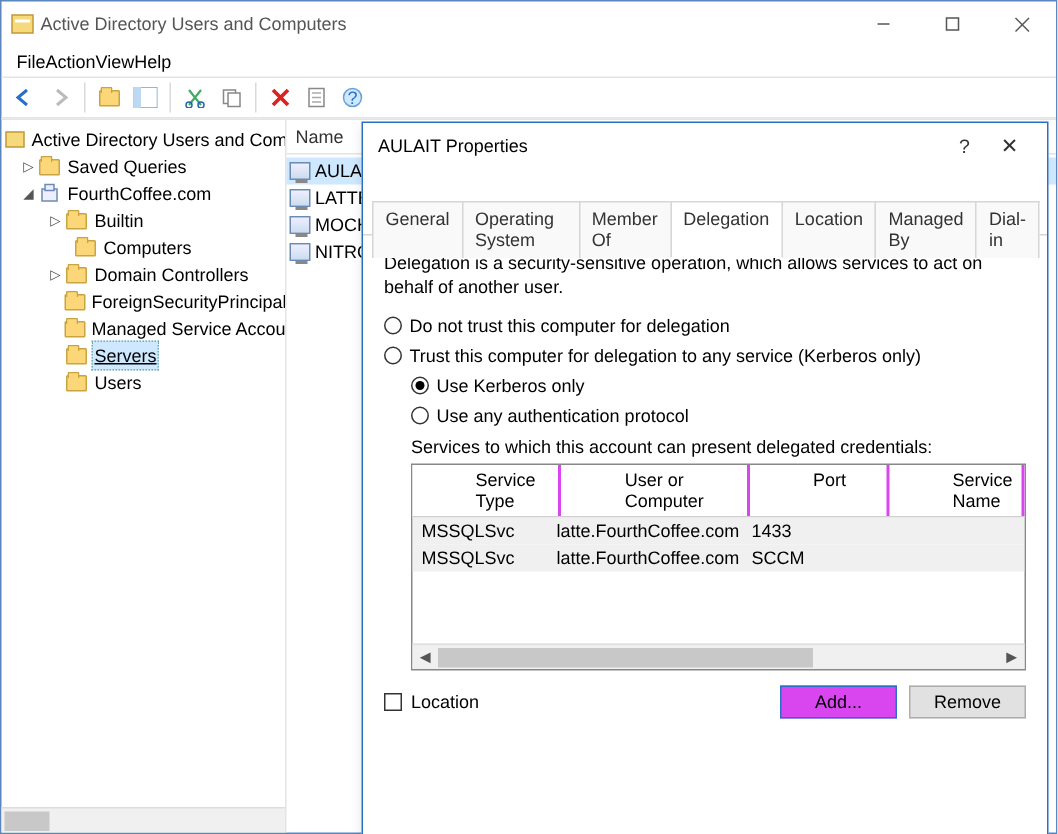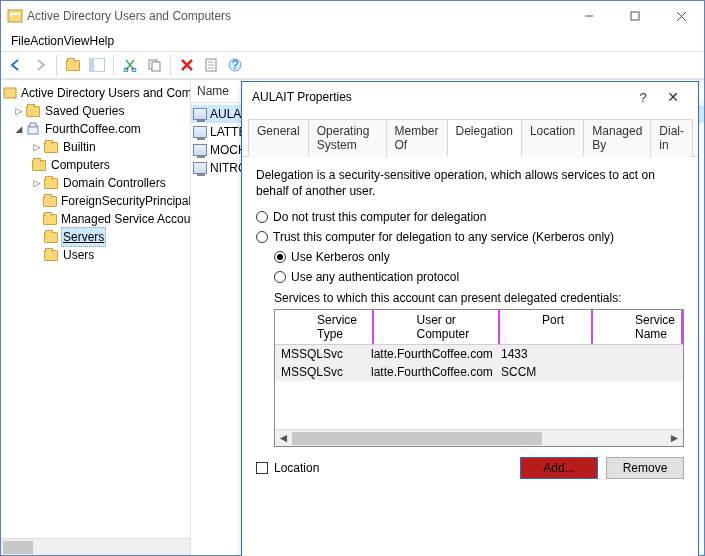--- a/index.html
+++ b/index.html
@@ -41,21 +41,21 @@
   .dialog {
     position: absolute; right: 5px; top: 1px; width: 458px; height: 515px;
     border: 1px solid #2a6fc7; background: #fff; display: flex; flex-direction: column;
     box-shadow: -2px 2px 6px rgba(0,0,0,0.08);
   }
   .dlg-titlebar { height: 30px; display: flex; align-items: center; padding: 0 10px; }
   .dlg-titlebar .title { flex: 1; font-size: 12px; color: #000; }
   .dlg-titlebar .help { width: 30px; text-align: center; font-size: 13px; color:#333;}
   .dlg-titlebar .close { width: 30px; text-align: center; font-size: 14px; color:#333;}
   .tabs { display: flex; border-bottom: 1px solid #d6d6d6; padding: 6px 6px 0 6px; gap: 0; font-size: 11.5px;}
-  .tab { padding: 4px 8px 5px; border: 1px solid #d6d6d6; border-bottom: none; margin-right: -1px; background: #fff; color:#333; position:relative; top:1px;}
+  .tab { padding: 4px 8px 5px; border: 1px solid #d6d6d6; border-bottom: none; margin-right: -1px; background: #fff; color:#333; position:relative; top:16px;}
   .tab.active { background: #fff; border-bottom: 1px solid #fff; z-index:1; font-weight:400; }
   .tab:not(.active){ background:#f9f9f9; }
   .dlg-body { flex: 1; padding: 10px 14px 8px; display:flex; flex-direction:column; }
   .desc { color:#000; line-height: 1.35; margin-bottom: 8px;}
   .radio-row { display:flex; align-items:center; height: 20px; gap:5px;}
   .radio { width:12px;height:12px;border:1px solid #333;border-radius:50%;display:inline-flex;align-items:center;justify-content:center;}
   .radio.checked::after{content:"";width:6px;height:6px;background:#000;border-radius:50%;}
   .sub { margin-left: 18px; }
   .services-label { margin: 4px 0 4px 18px; }
   .grid-wrap { margin-left:18px; border:1px solid #888; height: 138px; display:flex; flex-direction:column;}
@@ -68,21 +68,21 @@
   .grid-row > div { padding:2px 6px;}
   .gr0{width:90px;} .gr1{width:130px;} .gr2{width:80px;} .gr3{flex:1;}
   .grid-hscroll{height:17px;background:#f0f0f0;border-top:1px solid #ddd;display:flex;align-items:center;}
   .grid-hscroll .lar, .grid-hscroll .rar{width:17px;text-align:center;color:#555;}
   .grid-hscroll .track{flex:1;display:flex;}
   .grid-hscroll .thumb{width:250px;height:13px;background:#c8c8c8;}
   .expanded-row { display:flex; align-items:center; margin:10px 0 0 18px; gap:6px;}
   .chk { width:12px;height:12px;border:1px solid #333;}
   .btn-row { display:flex; gap:8px; justify-content:flex-end; margin:8px 4px 0 0;}
   .btn { min-width:78px; height:22px; border:1px solid #adadad; background:#e1e1e1; display:inline-flex;align-items:center;justify-content:center; padding:0 10px;}
-  .btn.primary { border:1.5px solid #2a6fc7; background:#b91c1c;}
+  .btn.primary { border:1.5px solid #2a6fc7; background:#d946ef;}
   svg { display:block; }
 </style>
 </head>
 <body>
 
 <div class="win">
 
   <div class="titlebar">
     <span class="icon">
       <svg width="16" height="16">
@@ -204,21 +204,21 @@
             </span>
           <span class="label-wrap">FourthCoffee.com</span>
         </div>
         <div class="tree-row" style="padding-left:30px;">
             <span class="twisty">▷</span>
             <span class="icon">
               <div class="folder-icon"></div>
             </span>
             <span class="label-wrap">Builtin</span>
           </div>
-        <div class="tree-row" style="padding-left:30px;text-align:center;">
+        <div class="tree-row" style="padding-left:48px;text-align:center;">
             <span class="icon">
               <div class="folder-icon"></div>
             </span>
             <span class="label-wrap">Computers</span>
           </div>
         <div class="tree-row" style="padding-left:30px;">
             <span class="twisty">▷</span>
             <span class="icon">
               <div class="folder-icon"></div>
             </span>

